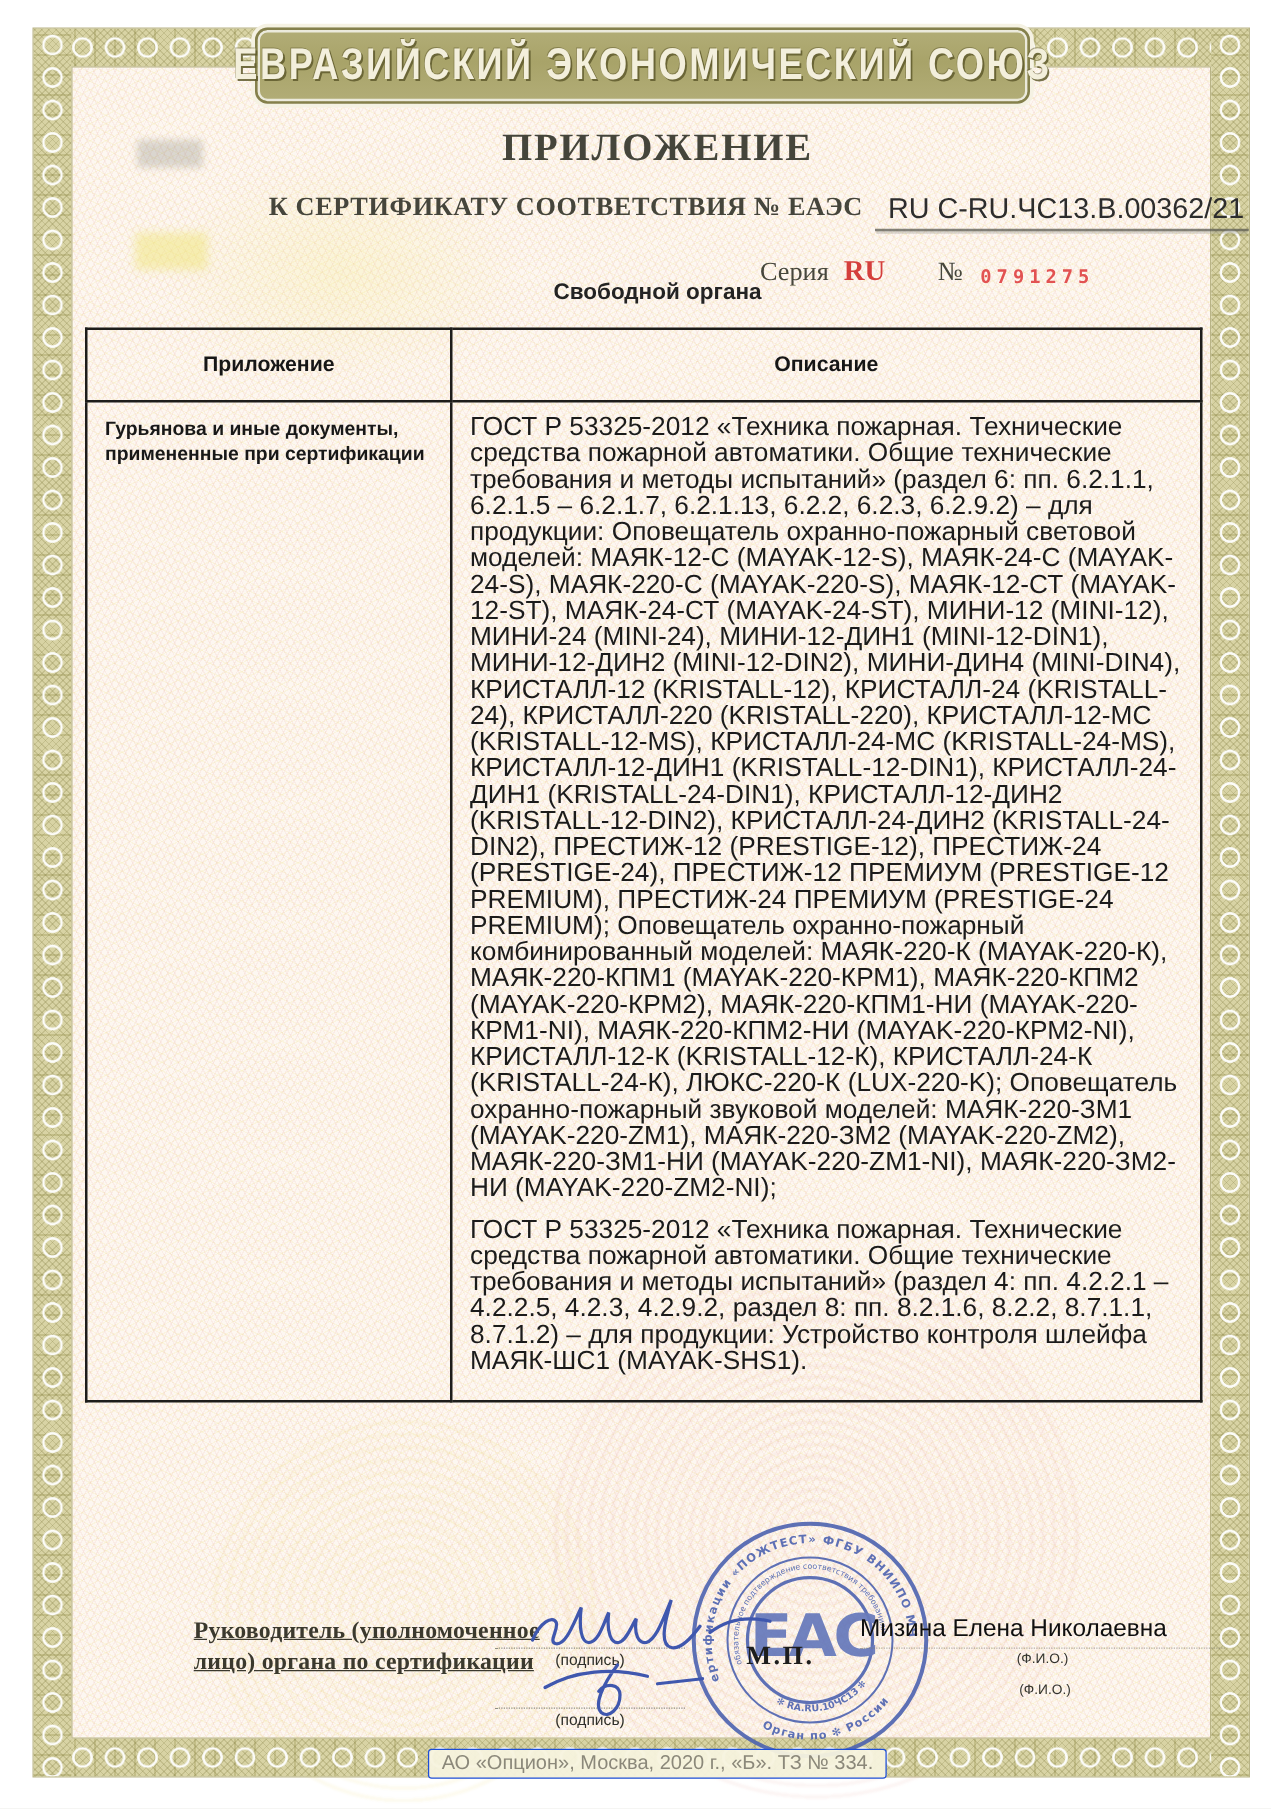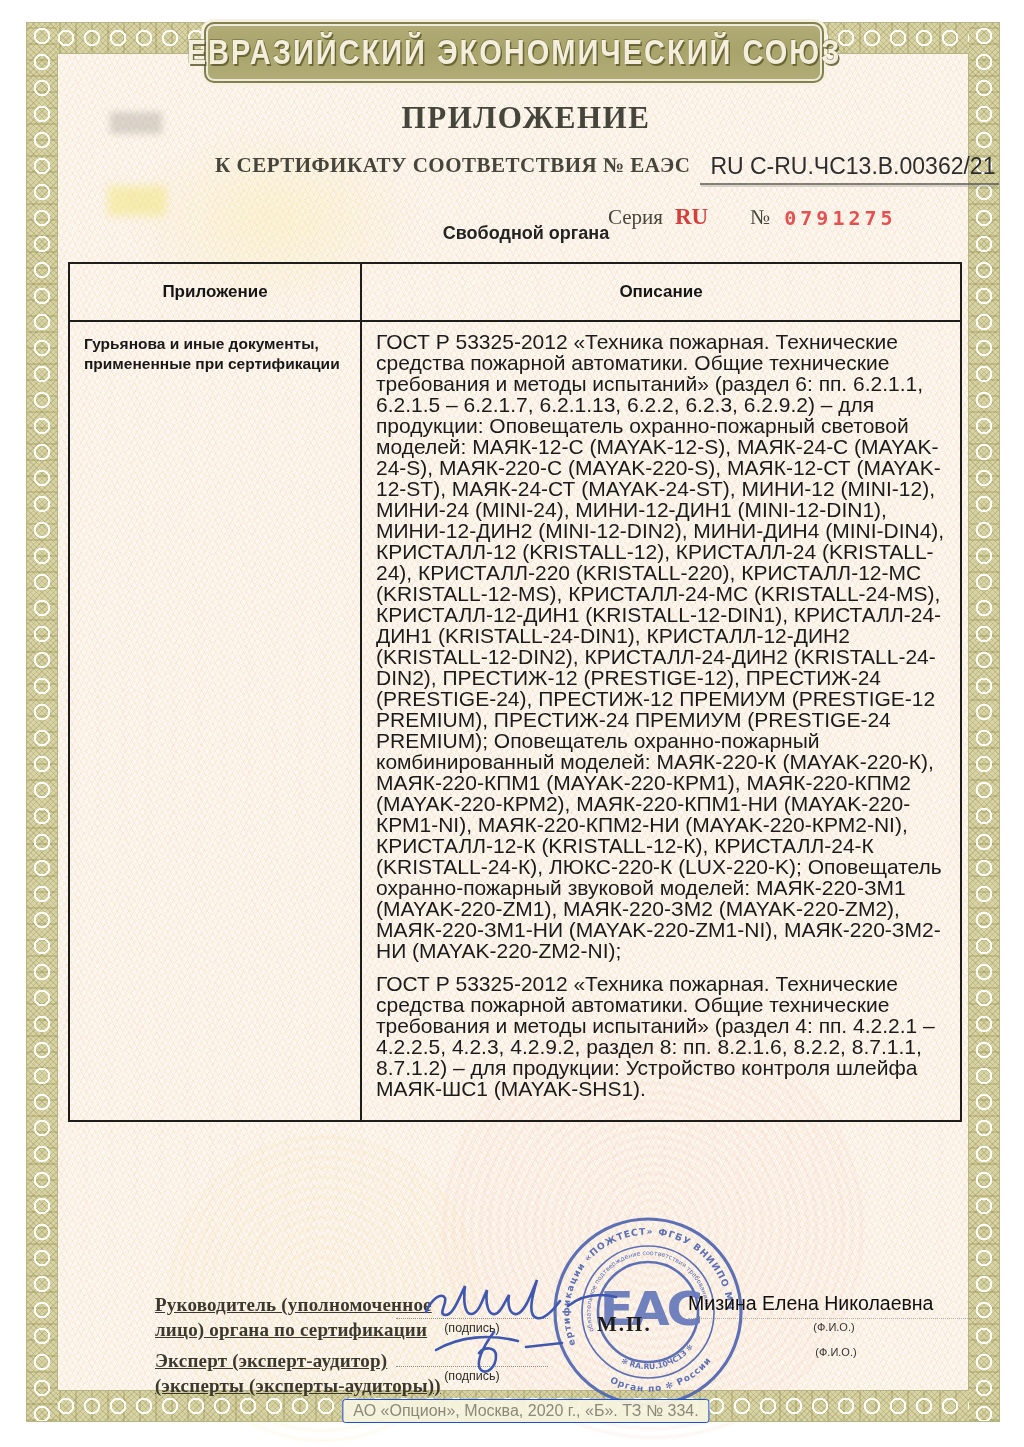--- a/index.html
+++ b/index.html
@@ -80,21 +80,21 @@
     font-size:23px;color:#2d2d2d;white-space:nowrap;
     border-bottom:2px solid rgba(90,90,80,.75);
     box-shadow:0 3px 0 -1px rgba(150,150,140,.35);
   }
   .series-row{
     position:absolute;left:608px;top:190px;display:flex;align-items:flex-end;z-index:5;margin-top:14px;
   }
   .series-label{font-family:"Liberation Serif",serif;font-size:21px;color:#46463c;}
   .series-value{font-family:"Liberation Serif",serif;font-weight:bold;font-size:23px;color:#d43f3c;margin-left:12px;}
   .number-sign{font-family:"Liberation Serif",serif;font-size:21px;color:#46463c;margin-left:42px;}
-  .blank-number{font-family:"DejaVu Sans Mono",monospace;font-weight:bold;font-size:20px;
+  .blank-number{font-family:"DejaVu Sans Mono",monospace;font-weight:bold;font-size:15px;
     color:#e25252;letter-spacing:4px;margin-left:14px;}
   .form-type{
     position:absolute;left:0;top:223px;width:100%;text-align:center;
     font-weight:bold;font-size:18px;color:#232323;z-index:5;
   }
   
   .cert-table{
     position:absolute;left:68px;top:262px;width:894px;z-index:5;
     border-collapse:collapse;table-layout:fixed;
   }
@@ -208,21 +208,20 @@
           <p>ГОСТ Р 53325-2012 «Техника пожарная. Технические средства пожарной автоматики. Общие технические требования и методы испытаний» (раздел 4: пп. 4.2.2.1 – 4.2.2.5, 4.2.3, 4.2.9.2, раздел 8: пп. 8.2.1.6, 8.2.2, 8.7.1.1, 8.7.1.2) – для продукции: Устройство контроля шлейфа МАЯК-ШС1 (MAYAK-SHS1).</p>
         </td>
       </tr>
     </tbody>
   </table>
 
   <div class="sig-label lbl-head">Руководитель (уполномоченное лицо) органа по сертификации</div>
   <div class="sig-line line1"></div>
   <div class="sig-caption cap1">(подпись)</div>
 
-  <div class="sig-label lbl-expert">Эксперт (эксперт-аудитор) (эксперты (эксперты-аудиторы))</div>
   <div class="sig-line line2"></div>
   <div class="sig-caption cap2">(подпись)</div>
 
   <svg class="autograph auto1" width="210" height="58" viewBox="0 0 210 58">
     <path d="M8,44 C14,30 24,24 27,30 C29,36 20,46 27,47 C35,48 41,30 47,18 C45,34 47,46 53,46 C61,46 65,30 69,22 C67,38 71,47 77,46 C83,45 87,33 91,27 C89,40 93,47 99,46 C107,44 113,26 119,12 C113,32 110,48 119,50 C127,52 136,41 142,33 M150,38 C164,27 181,25 198,29" fill="none" stroke="#3f57ae" stroke-width="2.6" stroke-linecap="round"></path>
   </svg>
   <svg class="autograph auto2" width="150" height="50" viewBox="0 0 150 50">
     <path d="M6,24 C30,10 60,8 88,15 M64,6 C52,22 45,38 51,44 C57,49 66,41 66,30 C66,21 55,20 49,27 M96,21 L132,17" fill="none" stroke="#3f57ae" stroke-width="2.6" stroke-linecap="round"></path>
   </svg>
 

